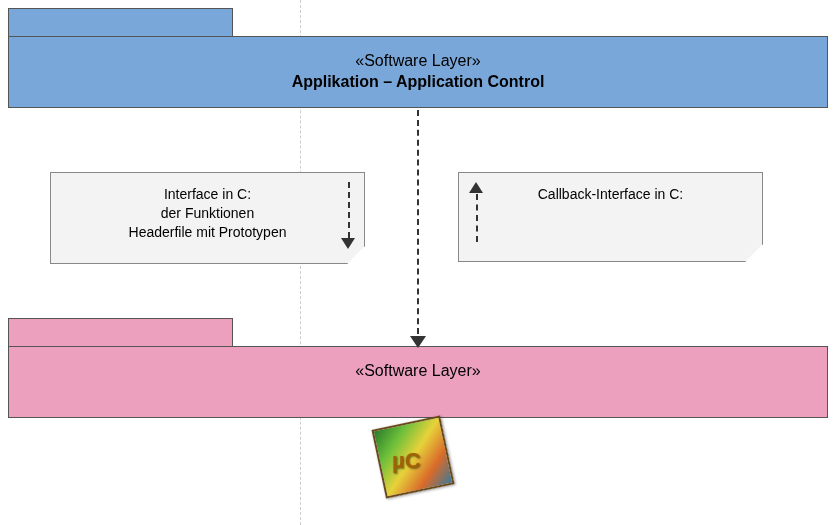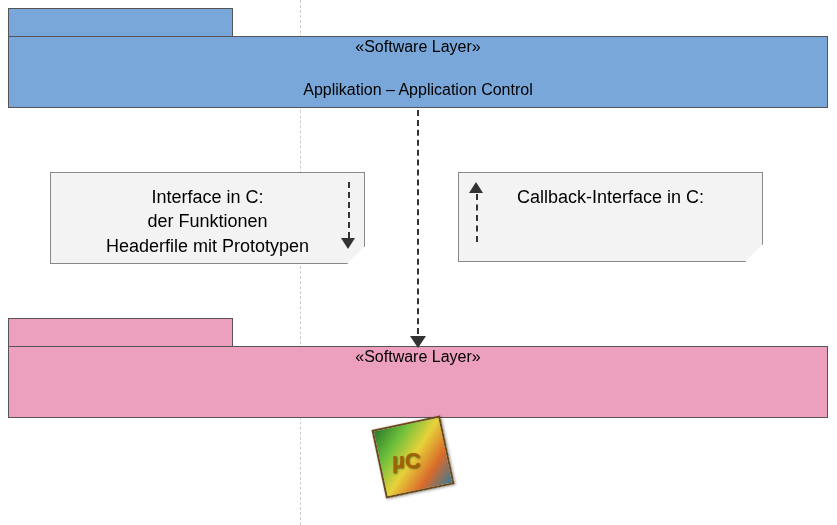--- a/index.html
+++ b/index.html
@@ -26,31 +26,32 @@
     position: absolute;
     border: 1px solid #555;
     border-bottom: none;
   }
   .app-tab   { left: 8px;  top: 8px;  width: 225px; height: 28px; background: #7aa7d9; }
   .app-box   { left: 8px;  top: 36px; width: 820px; height: 72px; background: #7aa7d9; }
   .drv-tab   { left: 8px;  top: 318px; width: 225px; height: 28px; background: #eca0bd; }
   .drv-box   { left: 8px;  top: 346px; width: 820px; height: 72px; background: #eca0bd; }
   .layer-title {
     text-align: center;
+    padding-top: 14px;
     font-size: 16px;
     line-height: 1.3;
   }
   .layer-title .stereo { font-weight: normal; }
-  .layer-title .name { font-weight: normal; margin-top: 22px; }
+  .layer-title .name { font-weight: bold; }
 
   .note {
     position: absolute;
     background: #f3f3f3;
     border: 1px solid #888;
-    font-size: 18px;
+    font-size: 14px;
     text-align: center;
     padding: 12px 10px 10px 10px;
     line-height: 1.35;
   }
   .note1 { left: 50px;  top: 172px; width: 315px; height: 92px; }
   .note2 { left: 458px; top: 172px; width: 305px; height: 90px; }
   .note-fold {
     position: absolute;
     right: -1px;
     bottom: -1px;

